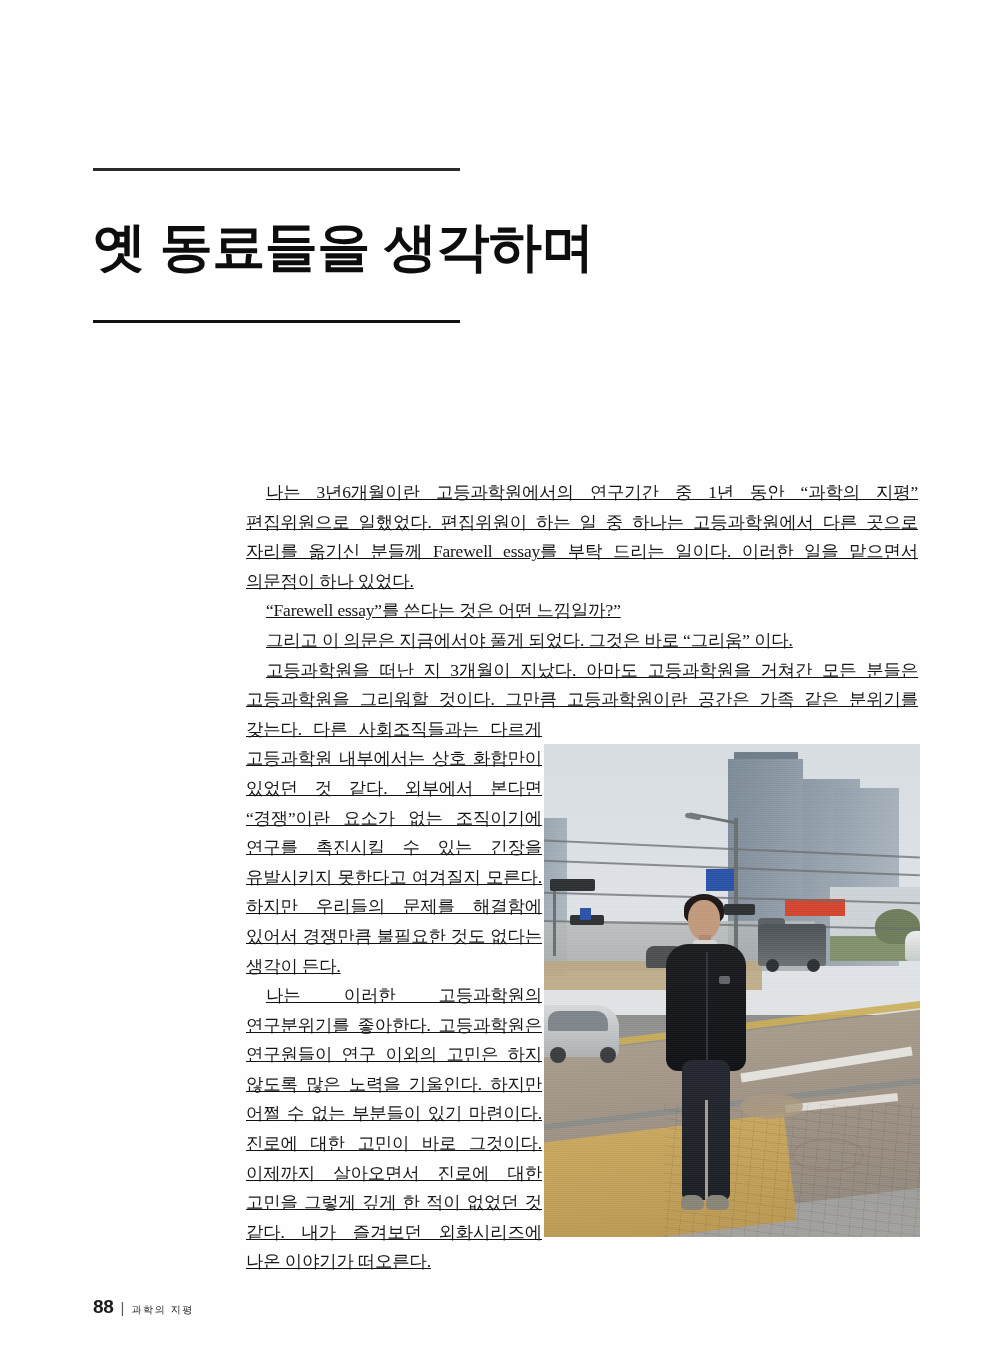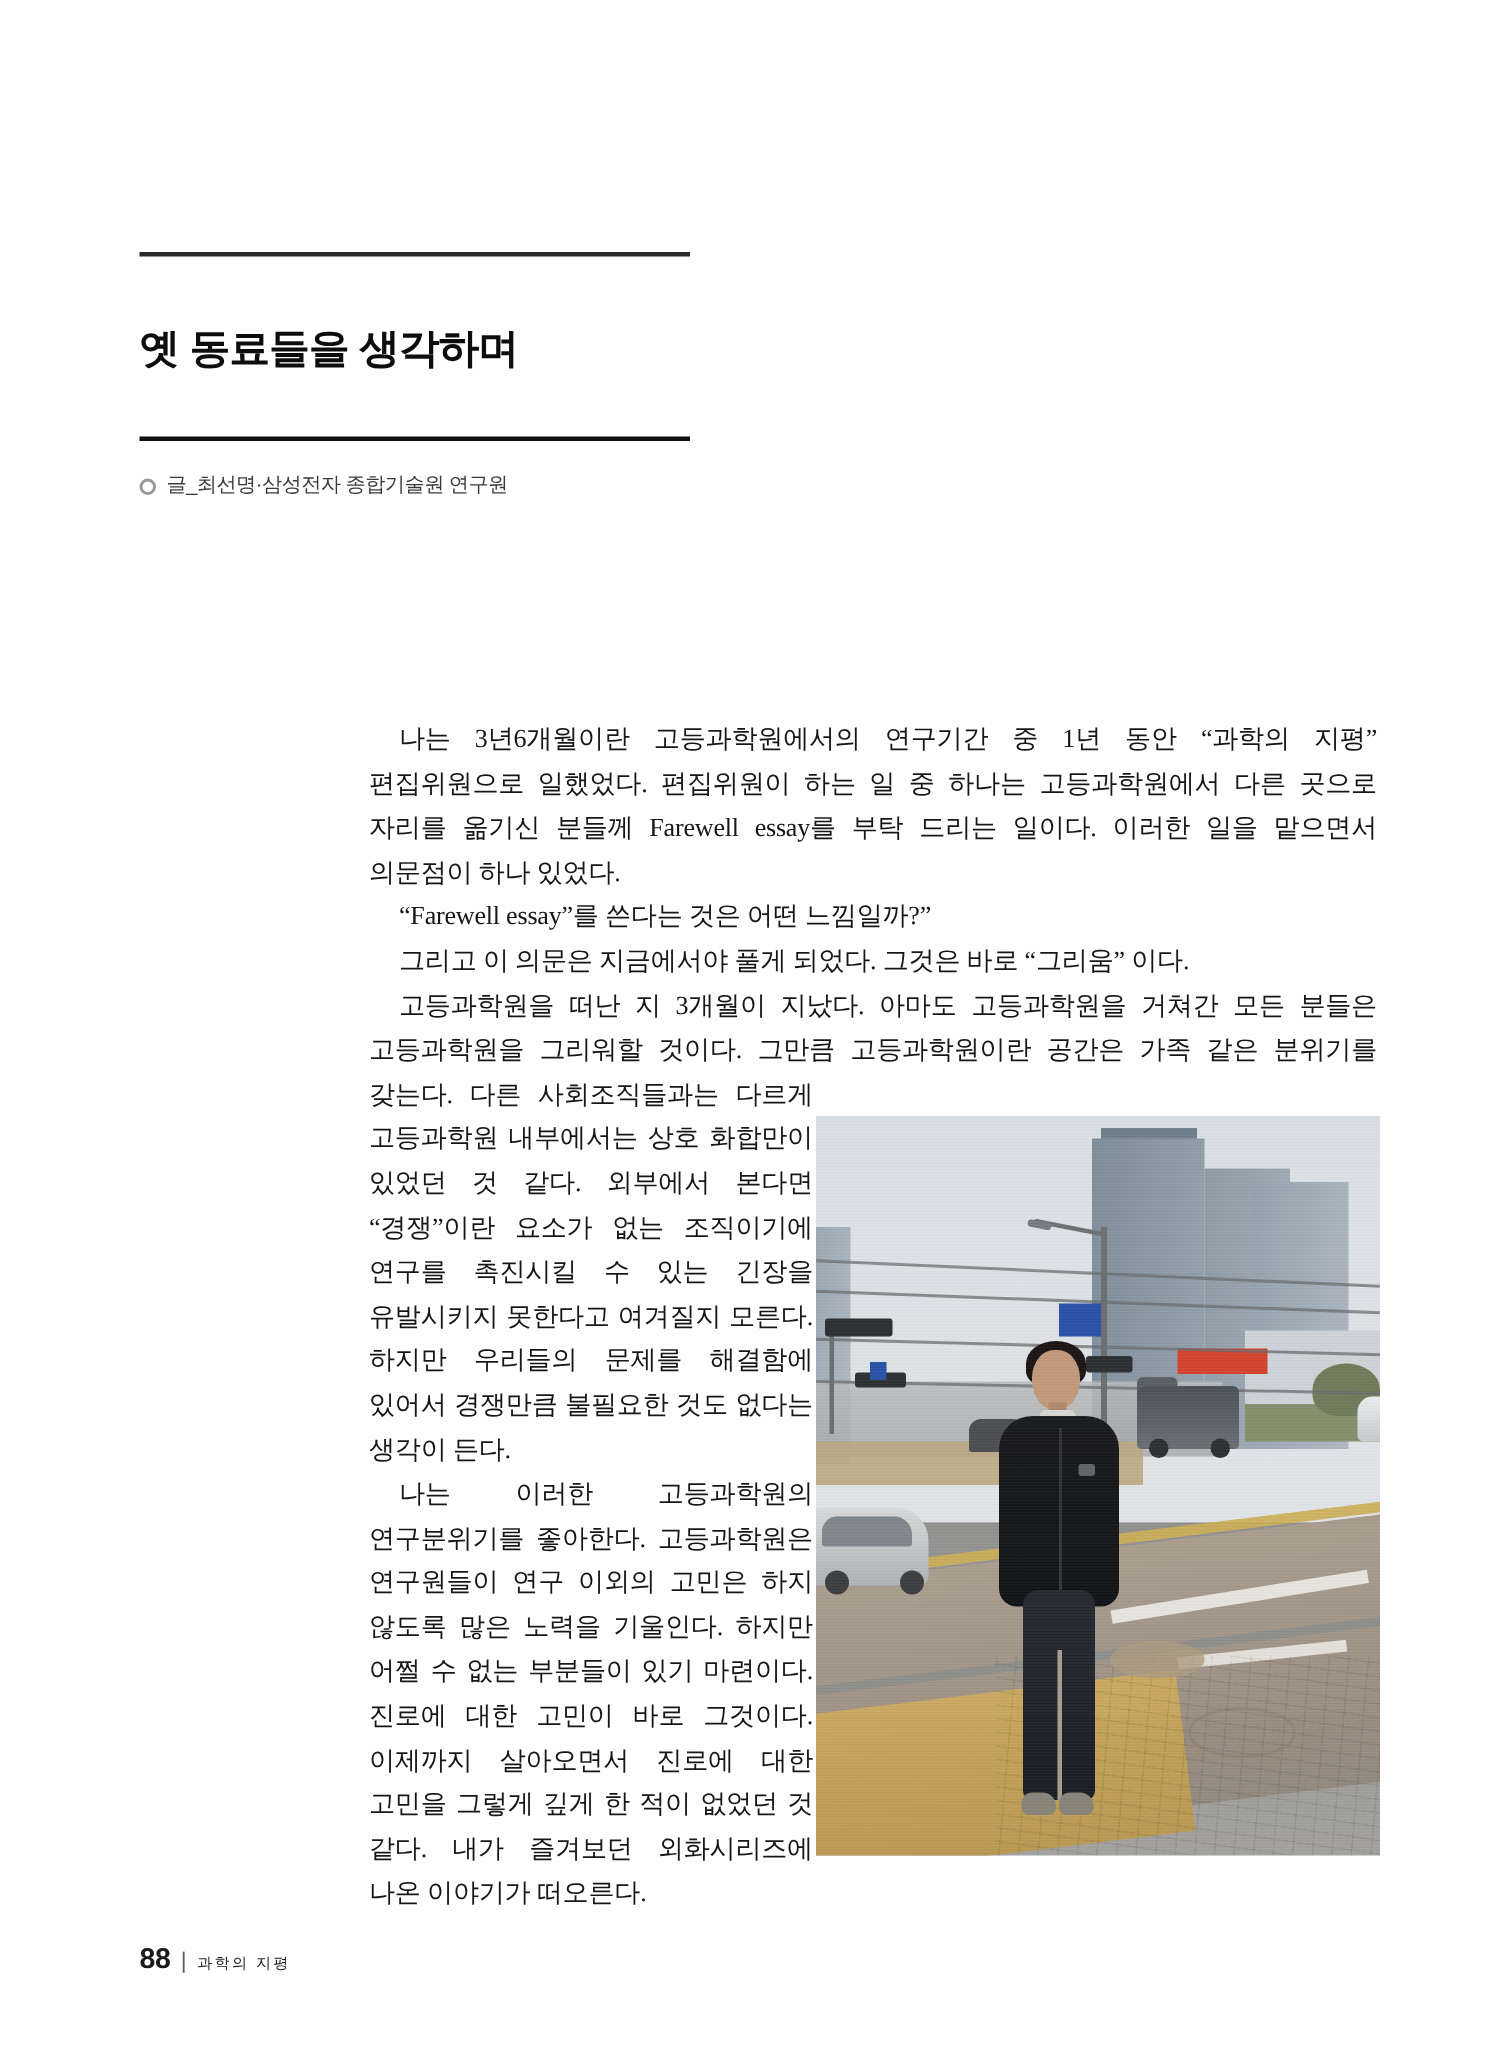--- a/index.html
+++ b/index.html
@@ -32,21 +32,21 @@
     width: 367px;
   }
   .rule-top {
     height: 3px;
     background: #2a2a2a;
     width: 367px;
   }
   .doc-title {
     font-family: "Liberation Sans", "DejaVu Sans", sans-serif;
     font-weight: 700;
-    font-size: 27px;
+    font-size: 53px;
     line-height: 1.12;
     letter-spacing: -0.5px;
     color: #0d0d0d;
     margin: 46px 0 0 0;
     white-space: nowrap;
   }
   .rule-bottom {
     height: 3px;
     background: #111111;
     width: 367px;
@@ -74,20 +74,21 @@
     position: relative;
     top: 1px;
   }
 
   
   .article {
     position: absolute;
     left: 246px;
     top: 478px;
     width: 672px;
+    text-decoration: underline;
   }
   .article p {
     margin: 0;
     font-size: 17.4px;
     line-height: 29.6px;
     text-align: justify;
     text-justify: inter-character;
     text-indent: 1.15em;
     letter-spacing: -0.15px;
     word-break: keep-all;
@@ -325,24 +326,20 @@
 </style>
 </head>
 <body>
 
 <div class="page">
 
   <div class="masthead">
     <div class="rule-top"></div>
     <h1 class="doc-title">옛 동료들을 생각하며</h1>
     <div class="rule-bottom"></div>
-    <div class="byline">
-      <span class="byline-bullet"></span>
-      <span>글_최선명·삼성전자 종합기술원 연구원</span>
-    </div>
   </div>
 
   <div class="article">
     <div class="photo-float"></div>
     <p>나는 3년6개월이란 고등과학원에서의 연구기간 중 1년 동안 “과학의 지평” 편집위원으로 일했었다. 편집위원이 하는 일 중 하나는 고등과학원에서 다른 곳으로 자리를 옮기신 분들께 Farewell essay를 부탁 드리는 일이다. 이러한 일을 맡으면서 의문점이 하나 있었다.</p>
     <p>“Farewell essay”를 쓴다는 것은 어떤 느낌일까?”</p>
     <p>그리고 이 의문은 지금에서야 풀게 되었다. 그것은 바로 “그리움” 이다.</p>
     <p>고등과학원을 떠난 지 3개월이 지났다. 아마도 고등과학원을 거쳐간 모든 분들은 고등과학원을 그리워할 것이다. 그만큼 고등과학원이란 공간은 가족 같은 분위기를 갖는다. 다른 사회조직들과는 다르게 고등과학원 내부에서는 상호 화합만이 있었던 것 같다. 외부에서 본다면 “경쟁”이란 요소가 없는 조직이기에 연구를 촉진시킬 수 있는 긴장을 유발시키지 못한다고 여겨질지 모른다. 하지만 우리들의 문제를 해결함에 있어서 경쟁만큼 불필요한 것도 없다는 생각이 든다.</p>
     <p>나는 이러한 고등과학원의 연구분위기를 좋아한다. 고등과학원은 연구원들이 연구 이외의 고민은 하지 않도록 많은 노력을 기울인다. 하지만 어쩔 수 없는 부분들이 있기 마련이다. 진로에 대한 고민이 바로 그것이다. 이제까지 살아오면서 진로에 대한 고민을 그렇게 깊게 한 적이 없었던 것 같다. 내가 즐겨보던 외화시리즈에 나온 이야기가 떠오른다.</p>
   </div>

